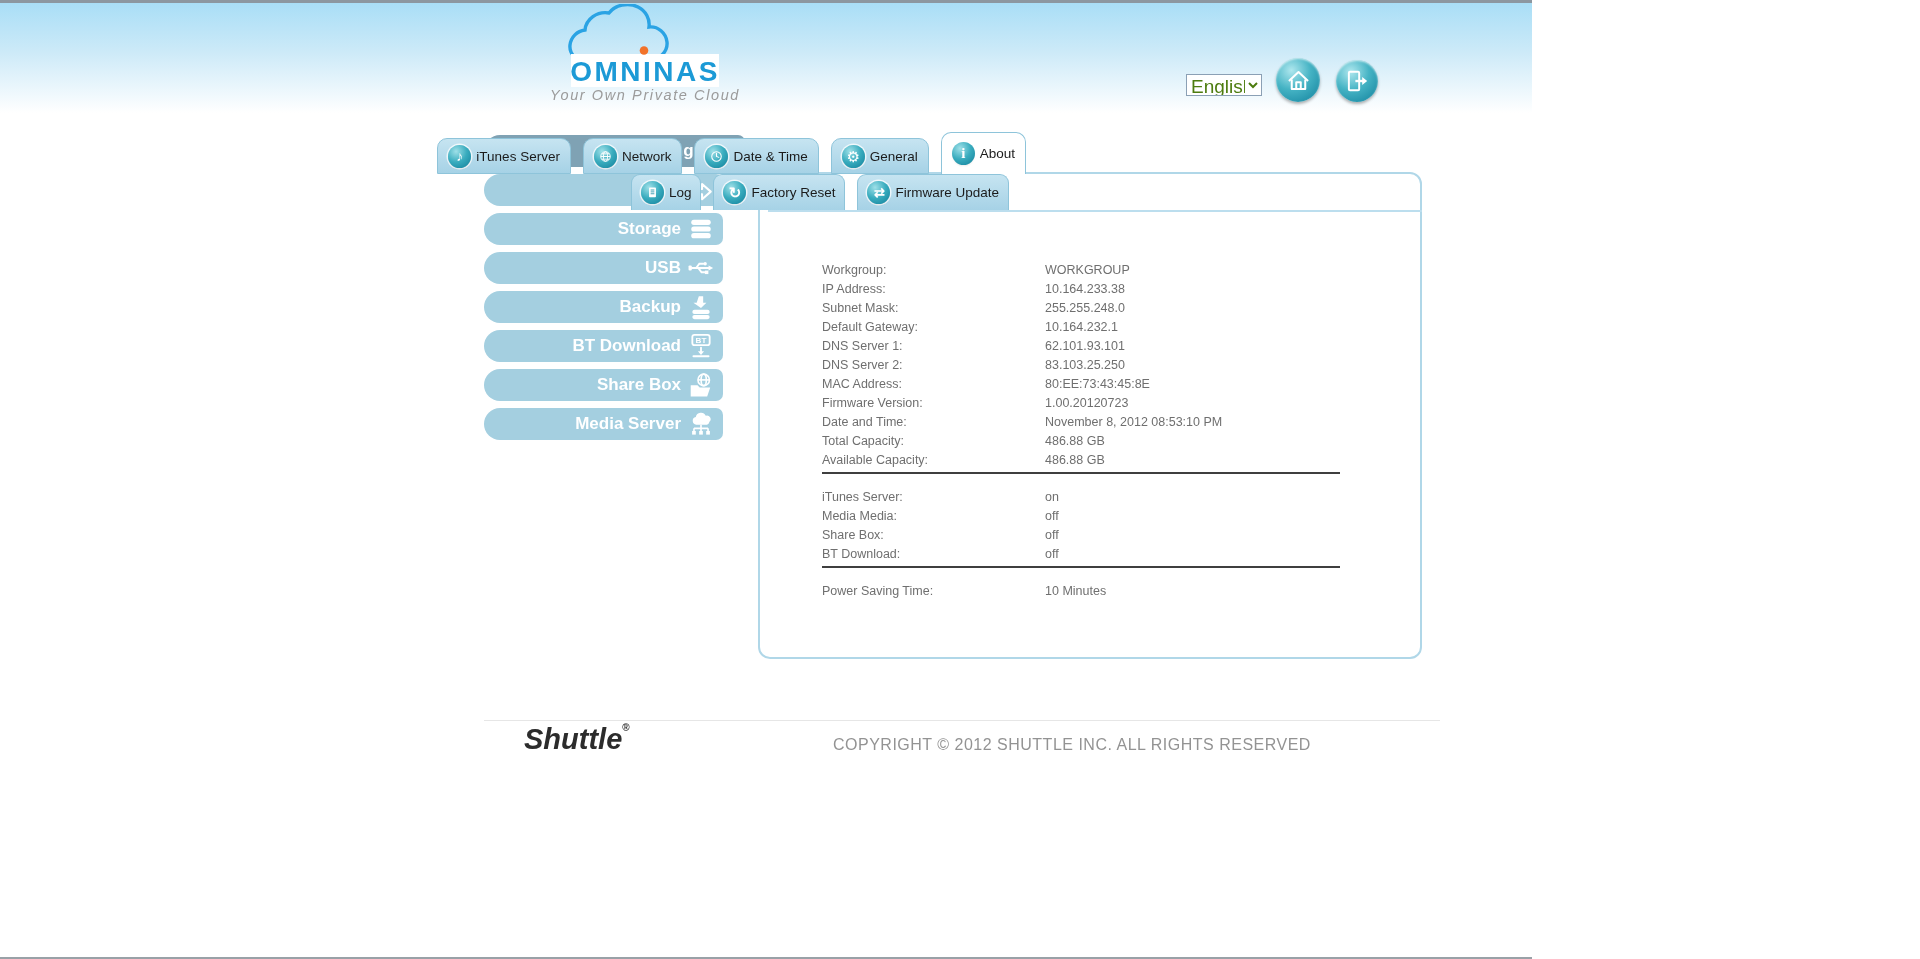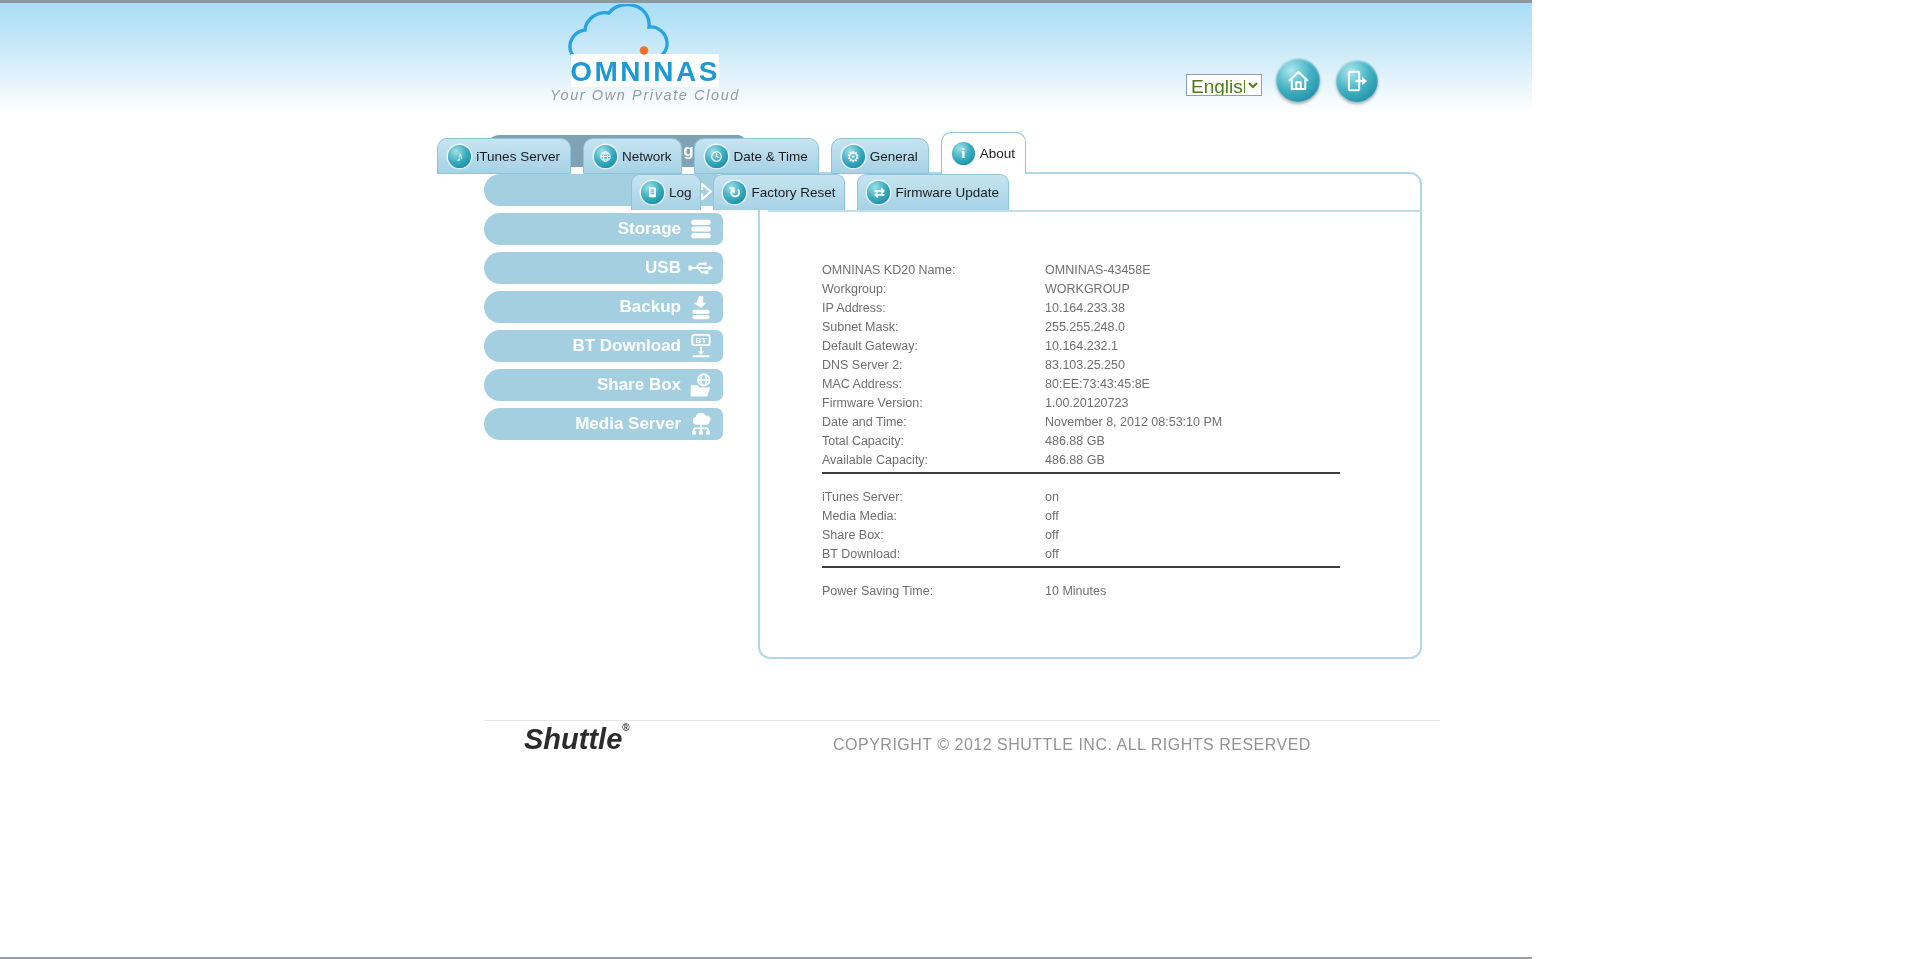--- a/index.html
+++ b/index.html
@@ -317,38 +317,38 @@
         </span>
         <span>Firmware Update</span>
       </div>
     </div>
 
   <div class="panel">
     <div class="panel-topline"></div>
     <div class="info">
       <div id="info-sec-0">
           <div class="info-row">
-            <div class="info-label">OMNINAS KD20 Name:</div>
-            <div class="info-value">OMNINAS-43458E</div>
-          </div>
-          <div class="info-row">
             <div class="info-label">Workgroup:</div>
             <div class="info-value">WORKGROUP</div>
           </div>
           <div class="info-row">
             <div class="info-label">IP Address:</div>
             <div class="info-value">10.164.233.38</div>
           </div>
           <div class="info-row">
             <div class="info-label">Subnet Mask:</div>
             <div class="info-value">255.255.248.0</div>
           </div>
           <div class="info-row">
             <div class="info-label">Default Gateway:</div>
             <div class="info-value">10.164.232.1</div>
+          </div>
+          <div class="info-row">
+            <div class="info-label">DNS Server 1:</div>
+            <div class="info-value">62.101.93.101</div>
           </div>
           <div class="info-row">
             <div class="info-label">DNS Server 2:</div>
             <div class="info-value">83.103.25.250</div>
           </div>
           <div class="info-row">
             <div class="info-label">MAC Address:</div>
             <div class="info-value">80:EE:73:43:45:8E</div>
           </div>
           <div class="info-row">

